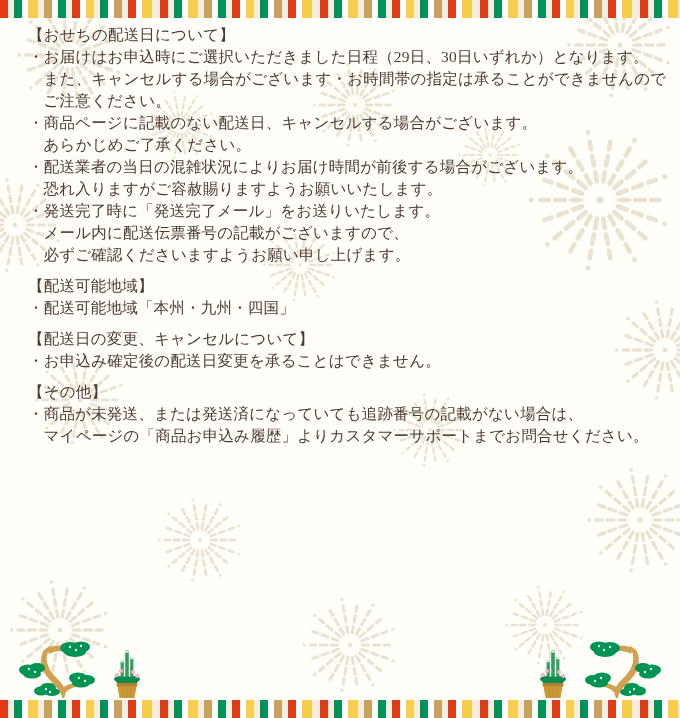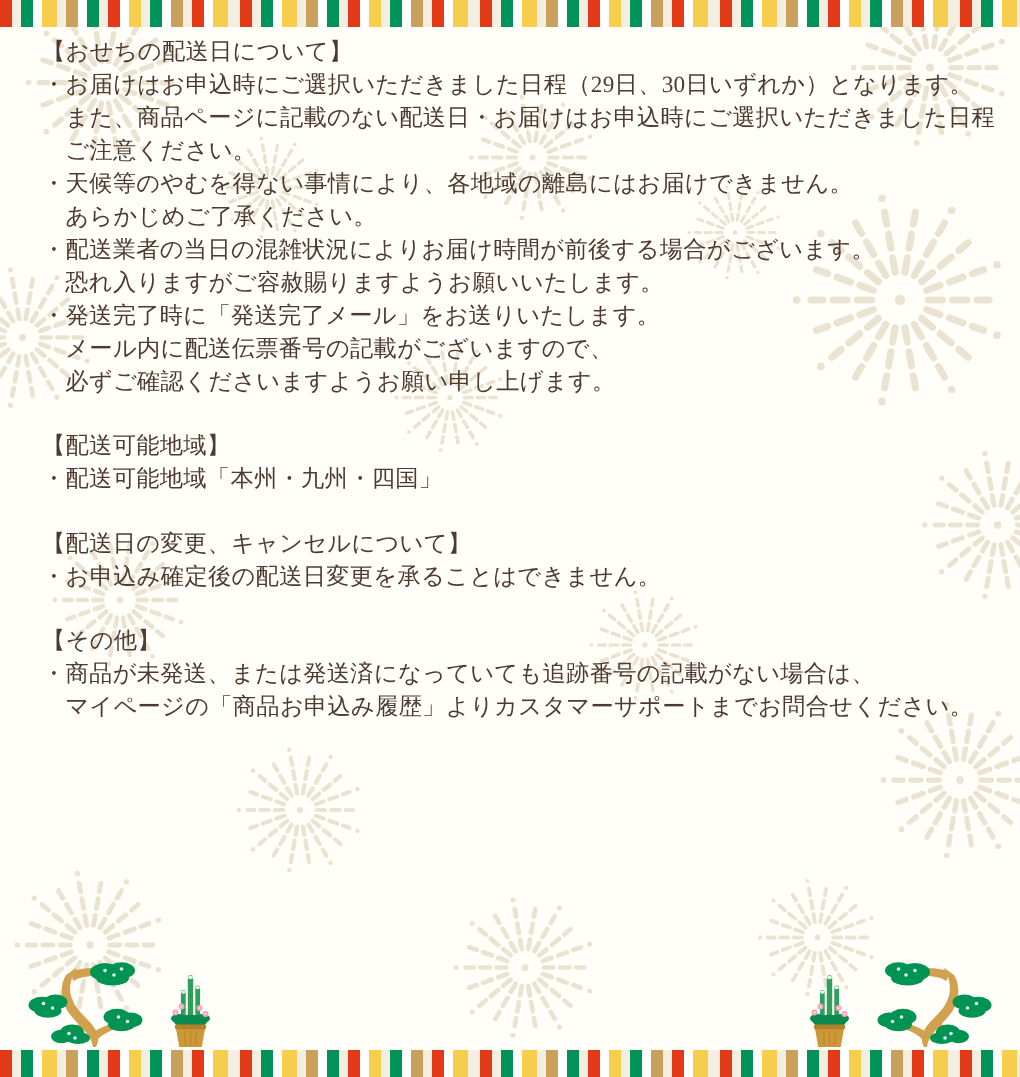--- a/index.html
+++ b/index.html
@@ -25,21 +25,21 @@
   .stripe-border.top{top:0;}
   .stripe-border.bottom{bottom:0;}
   
   .bg-fireworks{position:absolute;top:0;left:0;z-index:0;}
   
   .content{
     position:absolute;top:24px;left:28px;width:648px;z-index:1;
     color:#4E3A30;font-size:15.5px;line-height:22px;
     letter-spacing:0.2px;
   }
-  .section + .section{margin-top:21px;}
+  .section + .section{margin-top:9px;}
   .section-heading{white-space:pre-line;}
   .note-item{
     padding-left:1em;text-indent:-1em;
     white-space:pre-line;
   }
   
   .decor{
     position:absolute;bottom:18px;z-index:2;
     display:flex;align-items:flex-end;gap:10px;
   }
@@ -546,23 +546,23 @@
         <circle r="2.6" fill="#EAE3D1"></circle>
       </g>
     </svg>
 
   <div class="stripe-border top"></div>
 
   <main class="content" id="sections-root">
       <section class="section">
         <div class="section-heading">【おせちの配送日について】</div>
         <div class="note-item">・お届けはお申込時にご選択いただきました日程（29日、30日いずれか）となります。
-また、商品ページに記載のない配送日・お届けはお申込時にご選択いただきました日程
+また、キャンセルする場合がございます・お時間帯の指定は承ることができませんので
 ご注意ください。</div>
-        <div class="note-item">・天候等のやむを得ない事情により、各地域の離島にはお届けできません。
+        <div class="note-item">・商品ページに記載のない配送日、キャンセルする場合がございます。
 あらかじめご了承ください。</div>
         <div class="note-item">・配送業者の当日の混雑状況によりお届け時間が前後する場合がございます。
 恐れ入りますがご容赦賜りますようお願いいたします。</div>
         <div class="note-item">・発送完了時に「発送完了メール」をお送りいたします。
 メール内に配送伝票番号の記載がございますので、
 必ずご確認くださいますようお願い申し上げます。</div>
       </section>
       <section class="section">
         <div class="section-heading">【配送可能地域】</div>
         <div class="note-item">・配送可能地域「本州・九州・四国」</div>

